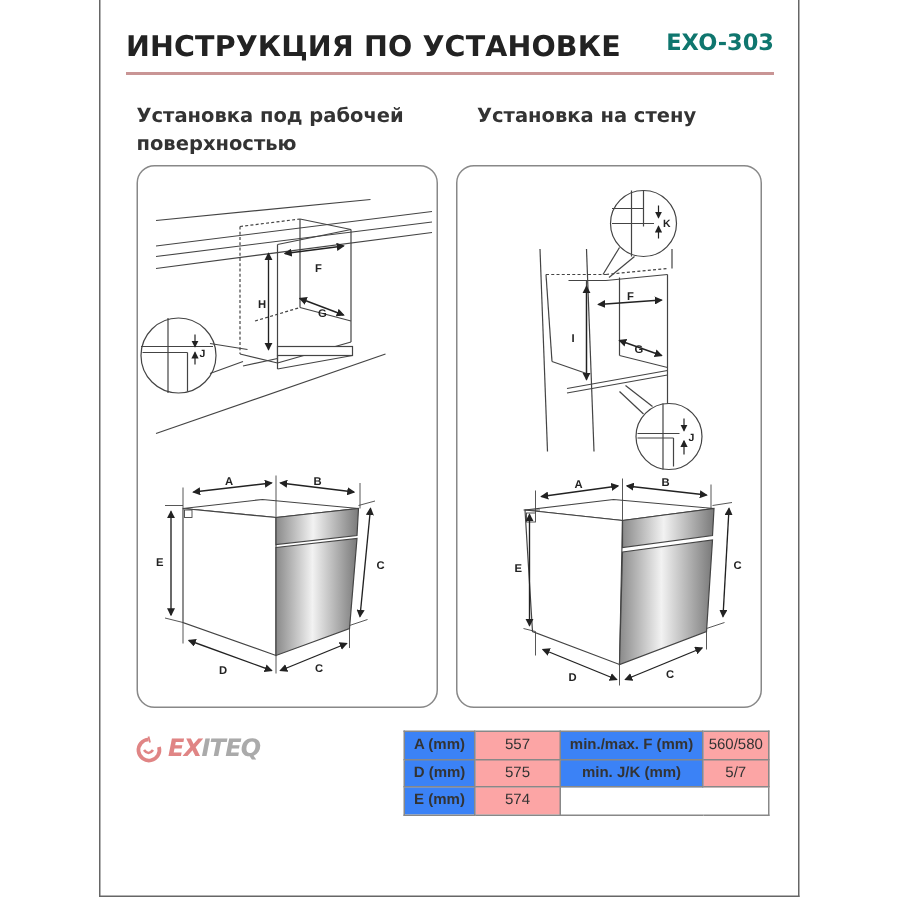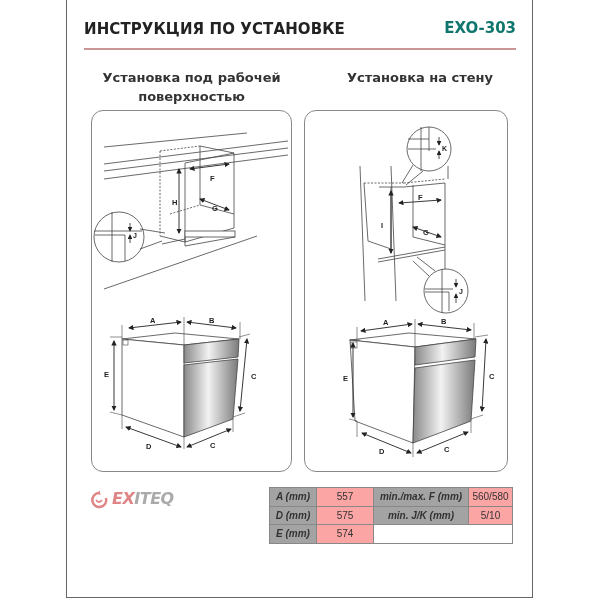--- a/index.html
+++ b/index.html
@@ -1,29 +1,29 @@
 <!DOCTYPE html>
 <html><head>
 <meta charset="utf-8">
 <style>
   html, body { margin:0; padding:0; background:#ffffff; }
   body { width:600px; height:600px; position:relative; overflow:hidden; font-family:"DejaVu Sans", sans-serif; }
   .page-frame { position:absolute; left:66px; top:-2px; width:467px; height:600px; border:1.5px solid #666; border-top:none; box-sizing:border-box; background:#fff; }
-  .header-title { position:absolute; left:84px; top:20px; font-size:15px; font-weight:bold; color:#222; letter-spacing:0.1px; }
+  .header-title { position:absolute; left:84px; top:20px; font-size:19px; font-weight:bold; color:#222; letter-spacing:0.1px; }
   .header-model { position:absolute; right:84px; top:19px; font-size:15px; font-weight:bold; color:#0f766e; }
   .header-rule { position:absolute; left:84px; top:48px; width:432px; height:2px; background:#c99595; }
-  .section-title { position:absolute; font-size:13px; font-weight:bold; color:#333; text-align:center; line-height:19px; }
+  .section-title { position:absolute; font-size:13px; font-weight:bold; color:#333; line-height:19px; }
   .panel { position:absolute; border:1.5px solid #888; border-radius:12px; box-sizing:border-box; background:#fff; }
   .panel svg { position:absolute; left:0; top:0; }
   .logo { position:absolute; left:90px; top:489px; width:90px; height:22px; }
   .logo-text { position:absolute; left:22px; top:0px; font-family:"DejaVu Sans", sans-serif; font-size:16px; font-style:italic; font-weight:bold; color:#aaa; letter-spacing:-0.5px;text-align:center; }
   .logo-text .accent { color:#e08585; }
   table.spec { position:absolute; left:269px; top:487px; border-collapse:collapse; font-family:"Liberation Sans", sans-serif; font-size:10px; color:#333; }
   table.spec td { border:1.2px solid #888; height:17.5px; padding:0; text-align:center; }
-  td.lbl { background:#a3a3a3; font-weight:bold;font-style:italic; }
+  td.lbl { background:#3b82f6; font-weight:bold; }
   td.val { background:#fca5a5; }
   td.empty { background:#fff; }
 </style>
 </head>
 <body>
 
 <div class="page-frame"></div>
 
 <div class="header-title">ИНСТРУКЦИЯ ПО УСТАНОВКЕ</div>
 <div class="header-model">EXO-303</div>
@@ -266,21 +266,21 @@
       <tr>
     <td class="lbl" style="width:46px">A (mm)</td>
     <td class="val" style="width:56px">557</td>
     <td class="lbl" style="width:94px">min./max. F (mm)</td>
     <td class="val" style="width:43px">560/580</td>
   </tr>
   <tr>
     <td class="lbl">D (mm)</td>
     <td class="val">575</td>
     <td class="lbl">min. J/K (mm)</td>
-    <td class="val">5/10</td>
+    <td class="val">5/7</td>
   </tr>
   <tr>
     <td class="lbl">E (mm)</td>
     <td class="val">574</td>
     <td class="empty" colspan="2"></td>
   </tr>
 </tbody>
   </table>
 
 </body></html>

